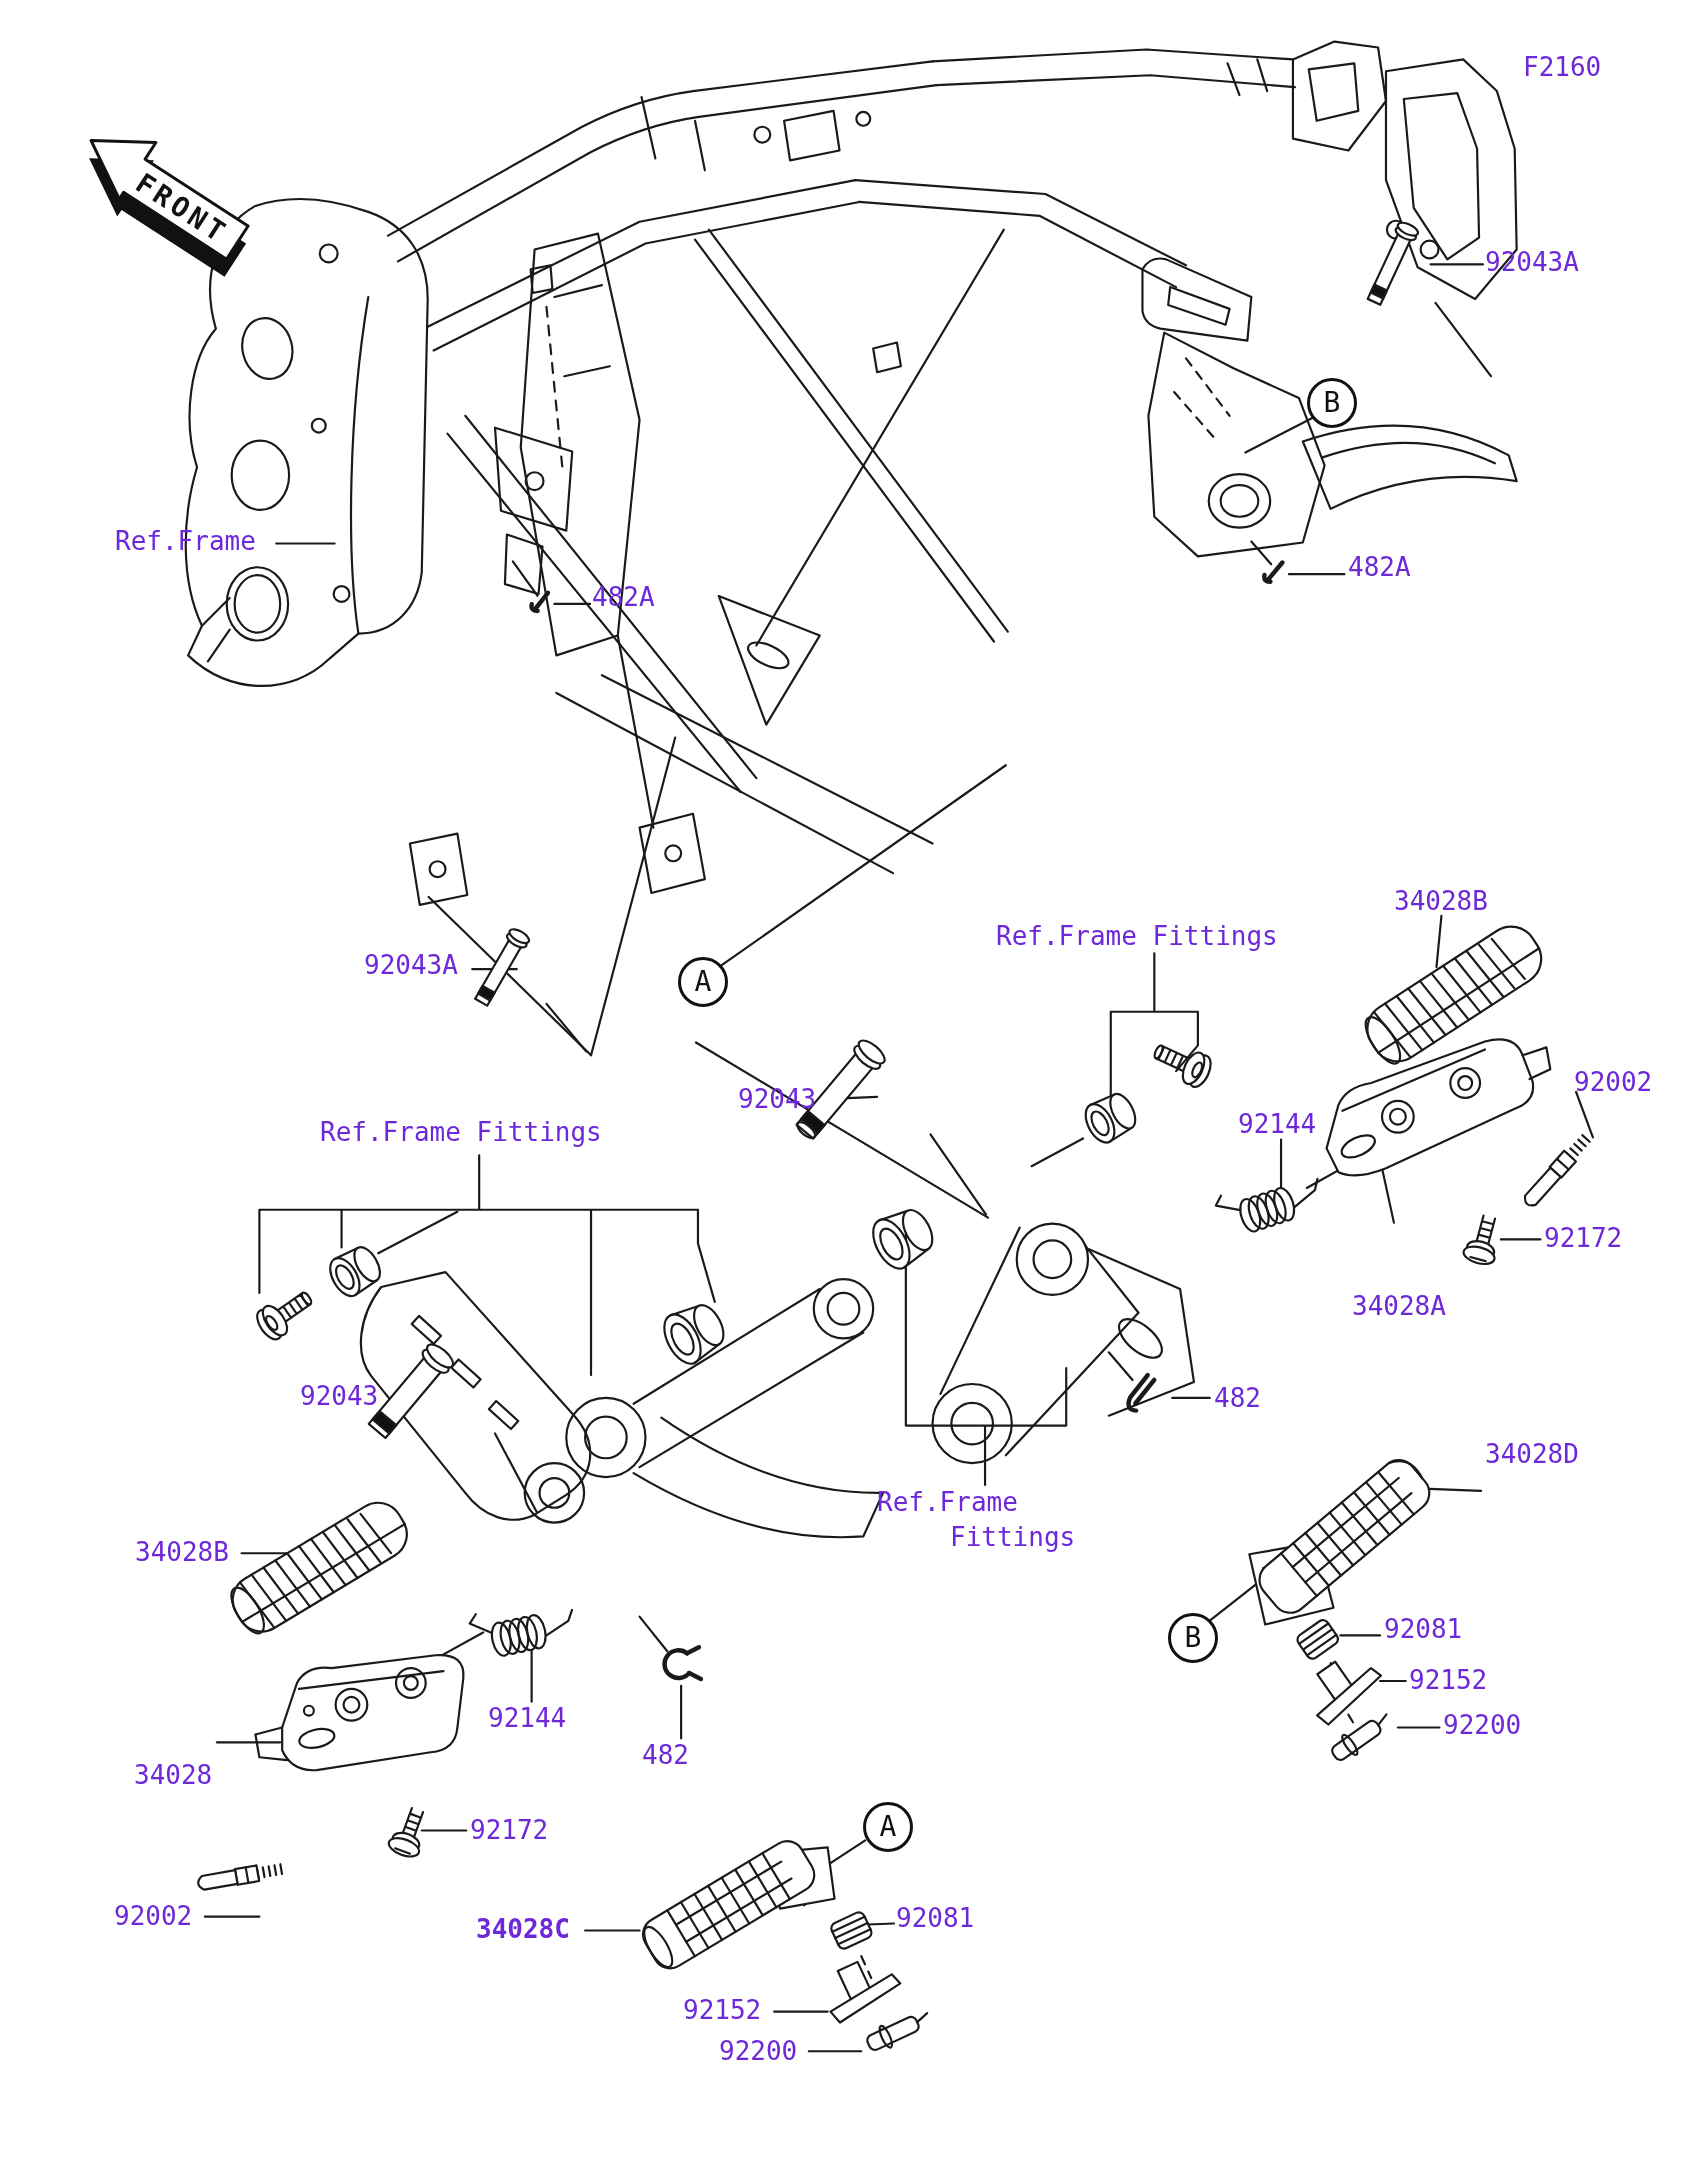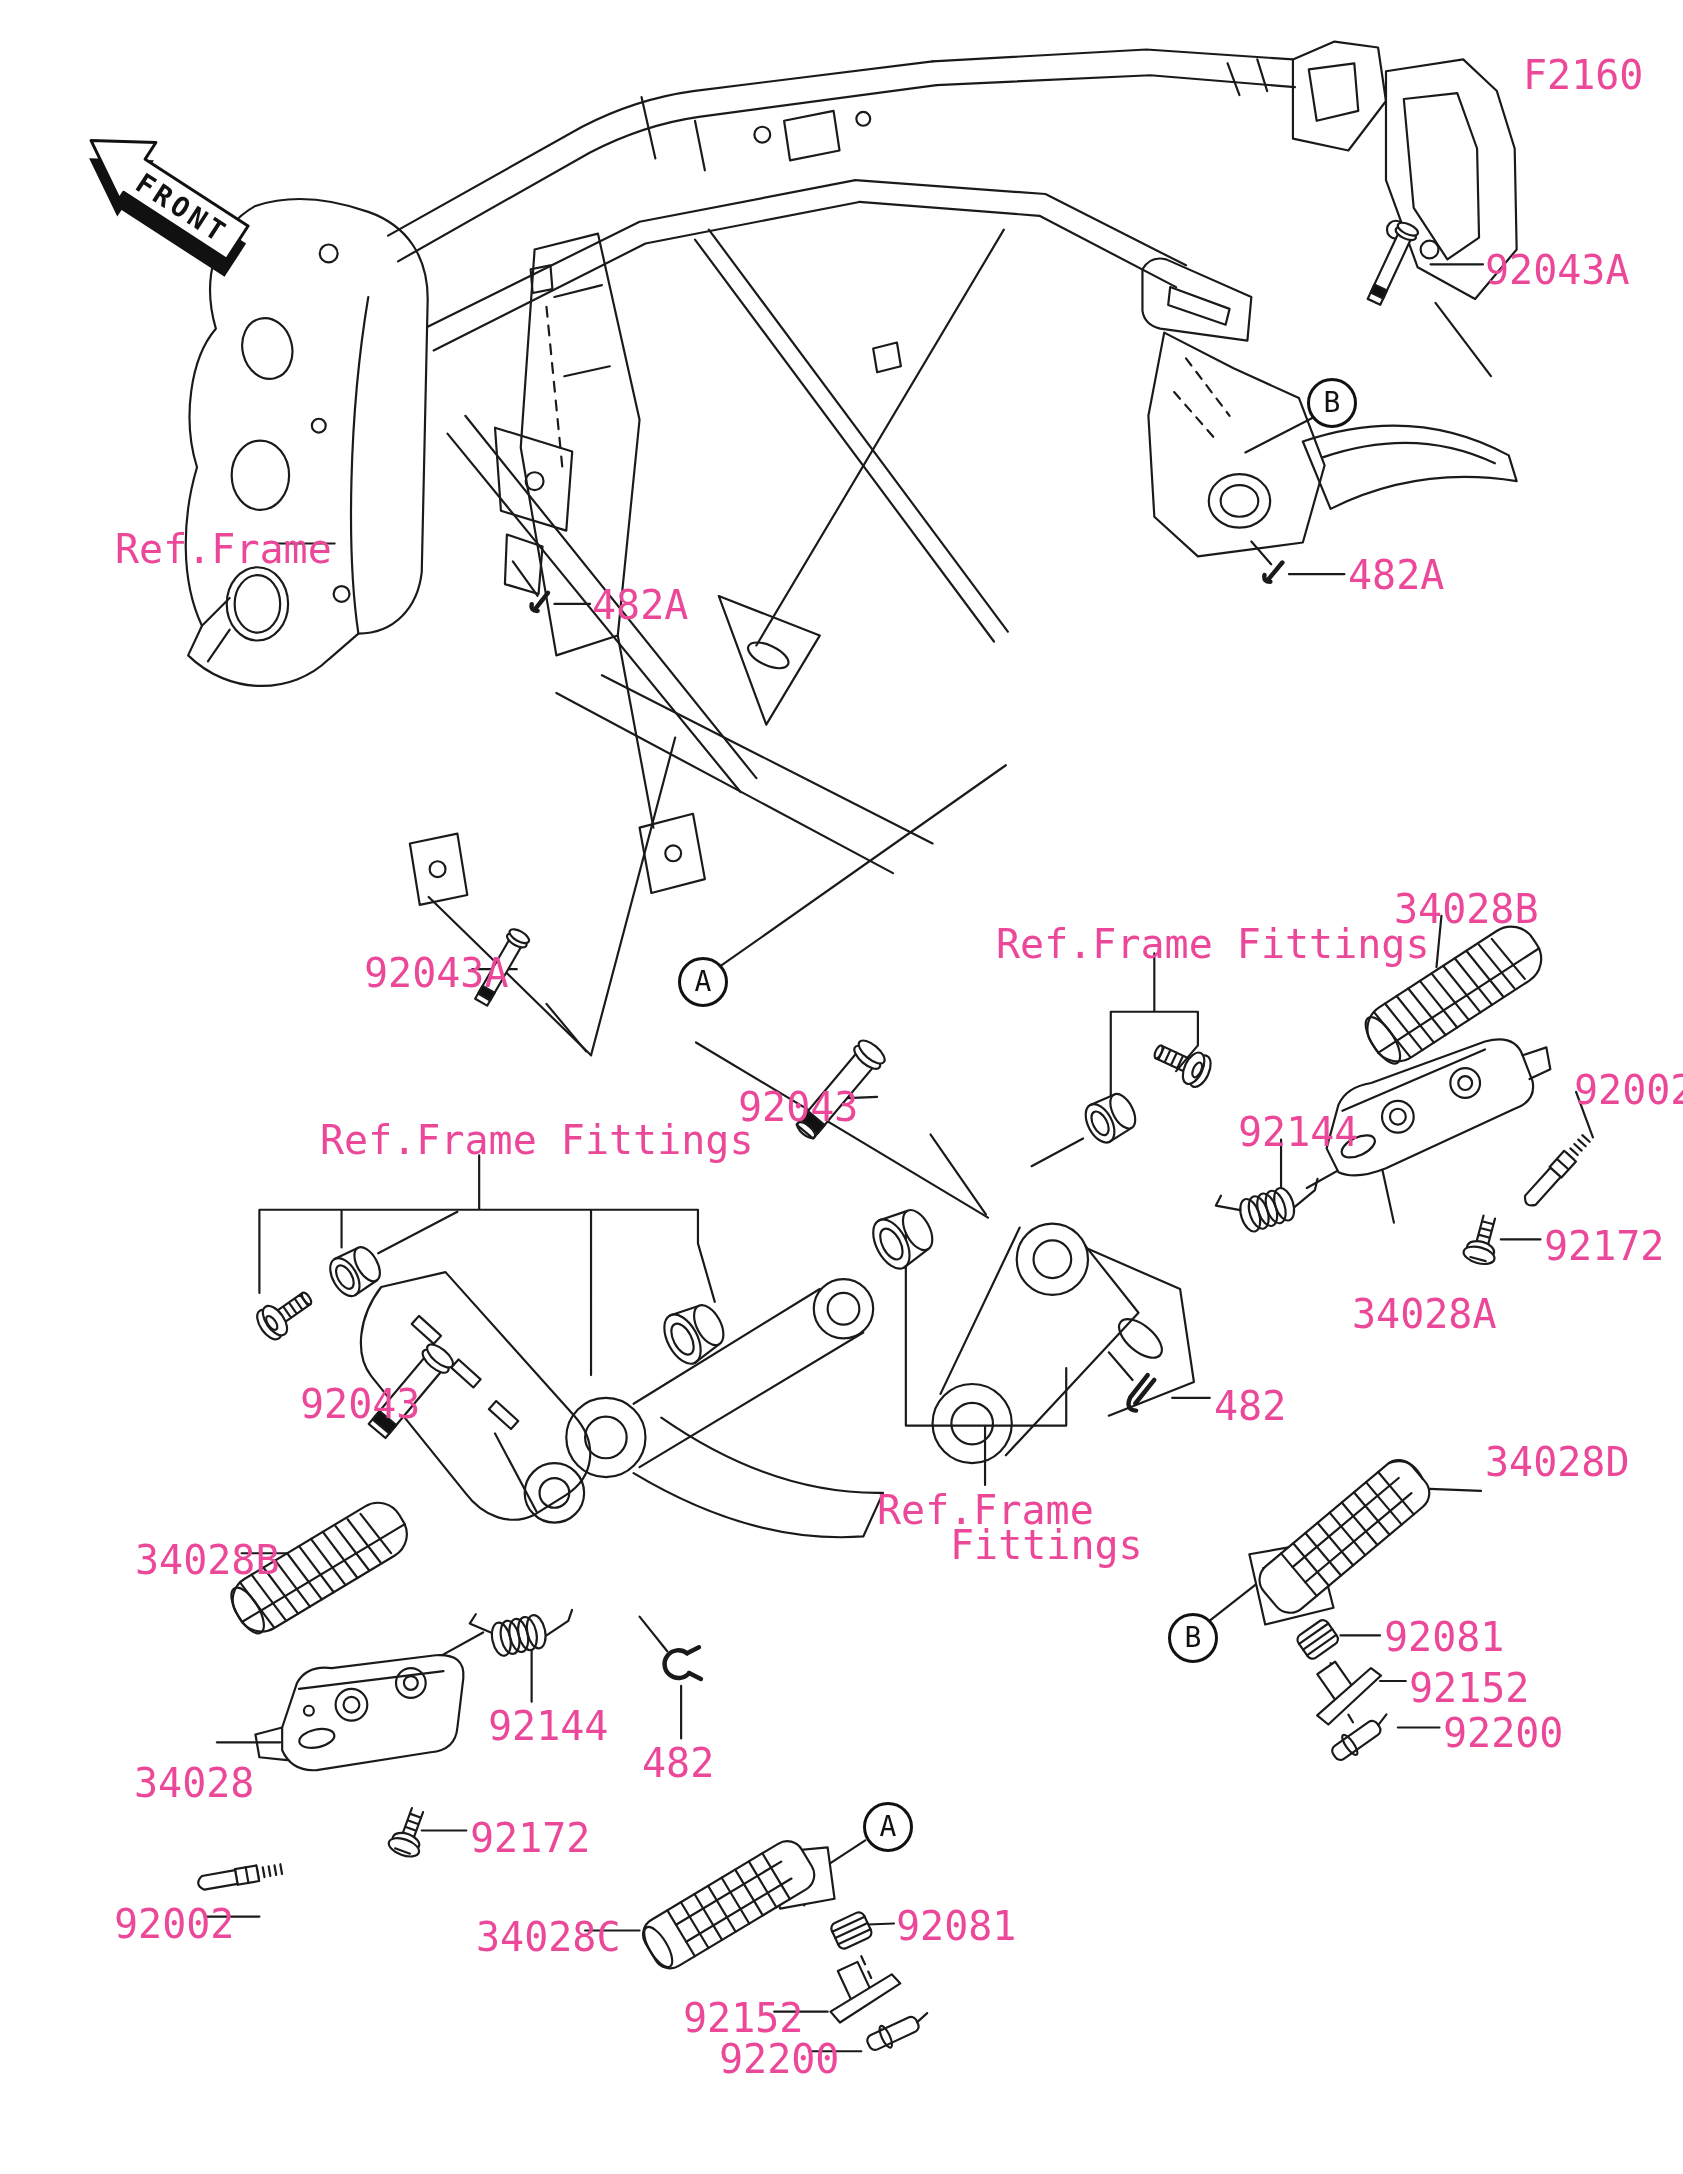--- a/index.html
+++ b/index.html
@@ -1,19 +1,19 @@
 <!DOCTYPE html>
 <html><head>
 <meta charset="utf-8">
 <style>
   html,body{margin:0;padding:0;background:#fff;}
   #page{position:relative;width:1683px;height:2174px;background:#fff;overflow:hidden;
         font-family:"DejaVu Sans Mono","Liberation Mono",monospace;color:#111;}
   svg{position:absolute;left:0;top:0;}
-  .lbl{position:absolute;font-size:40px;line-height:1.1;white-space:pre;color:#ec4899;
+  .lbl{position:absolute;font-size:26px;line-height:1.1;white-space:pre;color:#6d28d9;
        letter-spacing:0px;}
   .badge{position:absolute;width:44px;height:44px;border:3px solid #111;border-radius:50%;
          text-align:center;line-height:44px;font-size:28px;background:#fff;}
 </style>
 </head>
 <body>
 
 <div id="page">
 
 <svg width="1683" height="2174" viewBox="0 0 1700 2196">
@@ -385,21 +385,21 @@
 <div class="lbl" style="left:738px;top:1085px;">92043</div>
 <div class="lbl" style="left:300px;top:1382px;">92043</div>
 <div class="lbl" style="left:1238px;top:1110px;">92144</div>
 <div class="lbl" style="left:488px;top:1704px;">92144</div>
 <div class="lbl" style="left:1574px;top:1068px;">92002</div>
 <div class="lbl" style="left:114px;top:1902px;">92002</div>
 <div class="lbl" style="left:1394px;top:887px;">34028B</div>
 <div class="lbl" style="left:135px;top:1538px;">34028B</div>
 <div class="lbl" style="left:1352px;top:1292px;">34028A</div>
 <div class="lbl" style="left:134px;top:1729px;margin-top:32px;">34028</div>
-<div class="lbl" style="left:476px;top:1915px;">34028C</div>
+<div class="lbl" style="left:476px;top:1915px;font-weight:bold;">34028C</div>
 <div class="lbl" style="left:1485px;top:1440px;">34028D</div>
 <div class="lbl" style="left:1544px;top:1224px;">92172</div>
 <div class="lbl" style="left:470px;top:1816px;">92172</div>
 <div class="lbl" style="left:1214px;top:1384px;">482</div>
 <div class="lbl" style="left:642px;top:1741px;">482</div>
 <div class="lbl" style="left:1384px;top:1615px;">92081</div>
 <div class="lbl" style="left:896px;top:1904px;">92081</div>
 <div class="lbl" style="left:1409px;top:1666px;">92152</div>
 <div class="lbl" style="left:683px;top:1996px;">92152</div>
 <div class="lbl" style="left:1443px;top:1711px;">92200</div>

